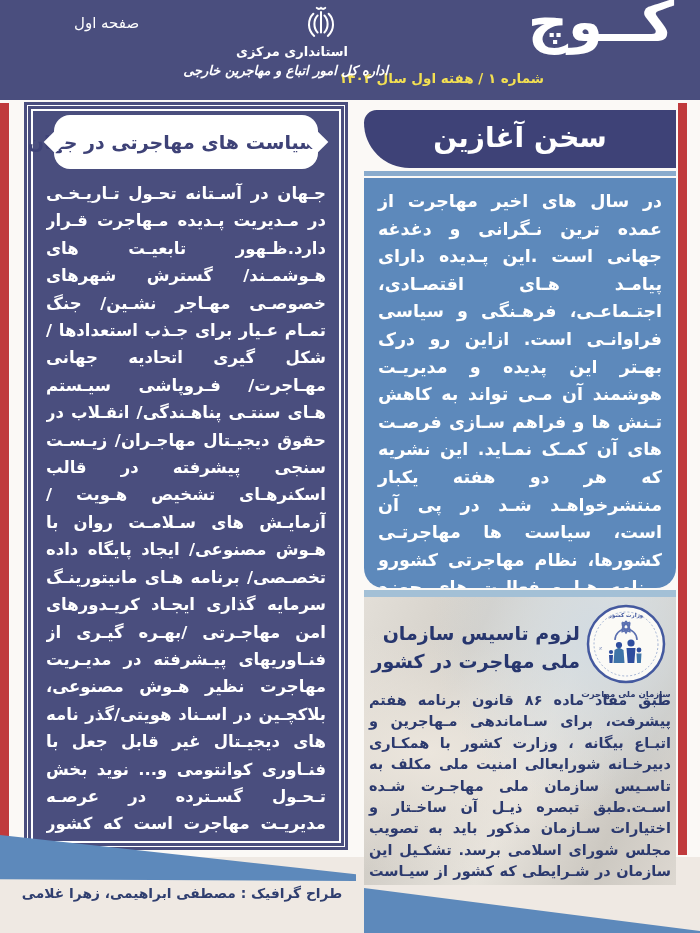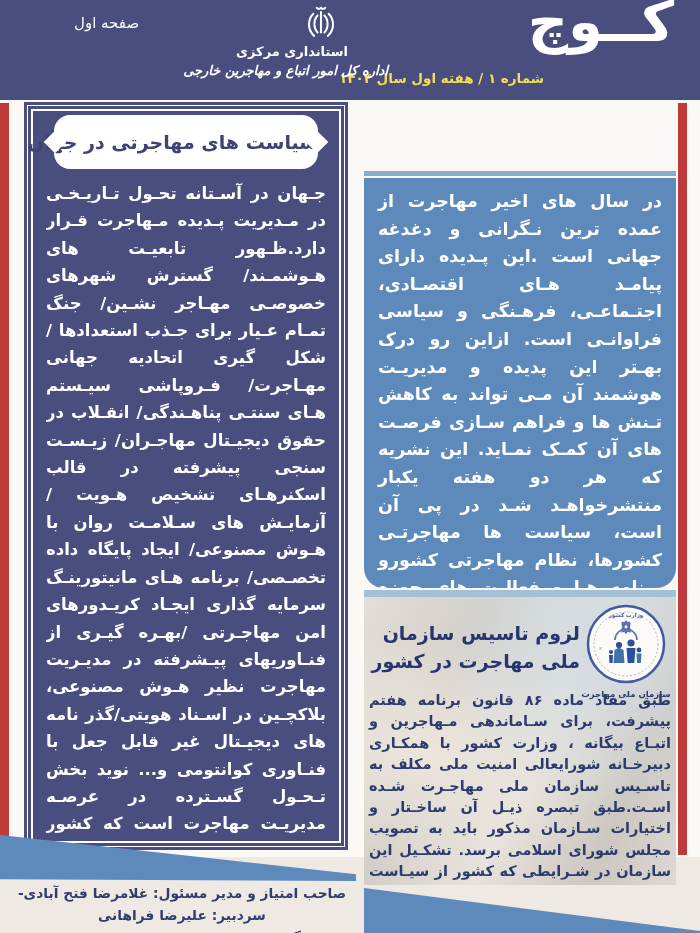--- a/index.html
+++ b/index.html
@@ -141,20 +141,21 @@
 
   <aside class="left-panel">
     <div class="panel-border-outer"></div>
     <div class="panel-border-inner"></div>
     <div class="cartouche">
       <span class="cartouche-text">سیاست های مهاجرتی در جهان</span>
     </div>
     <p class="panel-text">جـهان در آسـتانه تحـول تـاریـخـی در مـدیریت پـدیده مـهاجرت قـرار دارد.ظـهور تابعیـت های هـوشمـند/ گسترش شهرهای خصوصـی مهـاجر نشـین/ جنگ تمـام عـیار برای جـذب استعدادها / شکل گیری اتحادیه جهانی مهـاجرت/ فـروپاشی سیـستم هـای سنتـی پناهـندگی/ انقـلاب در حقوق دیجیـتال مهاجـران/ زیـسـت سنجی پیشرفته در قالب اسکنرهـای تشخیص هـویت /آزمایـش های سـلامـت روان با هـوش مصنوعی/ ایجاد پایگاه داده تخصـصی/ برنامه هـای مانیتورینـگ سرمایه گذاری ایجـاد کریـدورهای امن مهاجـرتی /بهـره گیـری از فنـاوریهای پیـشرفته در مدیـریت مهاجرت نظیر هـوش مصنوعی، بلاکچـین در اسـناد هویتی/گذر نامه های دیجیـتال غیر قابل جعل با فنـاوری کوانتومی و... نوید بخش تـحـول گسـترده در عرصـه مدیریـت مهاجرت است که کشور ایران هم ضرورتا می بایست با سرعت زیاد خود را با این تحولات منطبق سازد.</p>
   </aside>
 
+  <div class="opening-header">سخن آغازین</div>
   <div class="opening-strip"></div>
   <p class="opening-box">در سال های اخیر مهاجرت از عمده ترین نـگرانی و دغدغه جهانی است .این پـدیده دارای پیامـد هـای اقتصـادی، اجتـماعـی، فرهـنگی و سیاسی فراوانـی است. ازاین رو درک بهـتر این پدیده و مدیریـت هوشمند آن مـی تواند به کاهش تـنش ها و فراهم سـازی فرصـت های آن کمـک نمـاید. این نشریه که هر دو هفته یکبار منتشرخواهـد شـد در پی آن است، سیاست ها مهاجرتـی کشورها، نظام مهاجرتی کشورو برنامه هـا و فعالیت های حوزه مهاجرتی استان مرکزی را تبیین و در سیاستـگذاری عرصه مهاجـرت کشورنقش آفرینی نماید.</p>
 
   <section class="photo-section">
     <div class="photo-sky"></div>
     <div class="org-head">
       <div class="org-logo">
         <svg width="80" height="80" viewBox="0 0 80 80">
           <circle cx="40" cy="40" r="38" fill="#fbfaf6" stroke="#44599f" stroke-width="2.5"></circle>
           <circle cx="40" cy="40" r="32" fill="none" stroke="#8fa3cc" stroke-width="0.8" stroke-dasharray="2 2"></circle>
@@ -184,17 +185,16 @@
       </div>
       <h2 class="org-title">لزوم تاسیس سازمان ملی مهاجرت در کشور</h2>
     </div>
     <p class="org-body">طبق مفاد ماده ۸۶ قانون برنامه هفتم پیشرفت، برای سـاماندهی مـهاجرین و اتبـاع بیگانه ، وزارت کشور با همکـاری دبیرخـانه شورایعالی امنیت ملی مکلف به تاسـیس سازمان ملی مهاجـرت شـده اسـت.طبق تبصره ذیـل آن ساخـتار و اختیارات سـازمان مذکور باید به تصویب مجلس شورای اسلامی برسد. تشکـیل این سازمان در شـرایطی که کشور از سیـاست و راهبرد مشخـص در عرصه مهاجرت رنج می برد و امور مهاجرت درچند دستگاه اجرایی پراکنده است،ضرورتی اجتناب ناپذیر است.</p>
   </section>
 
   <div class="footer-ribbon"></div>
   <div class="corner-triangle"></div>
 
   <footer class="credits">
-    <div>صاحب امتیاز و مدیر مسئول: غلامرضا فتح آبادی- سردبیر: علیرضا فراهانی</div>
     <div>طراح گرافیک : مصطفی ابراهیمی، زهرا غلامی</div>
   </footer>
 
 </div>
 
 </body></html>

